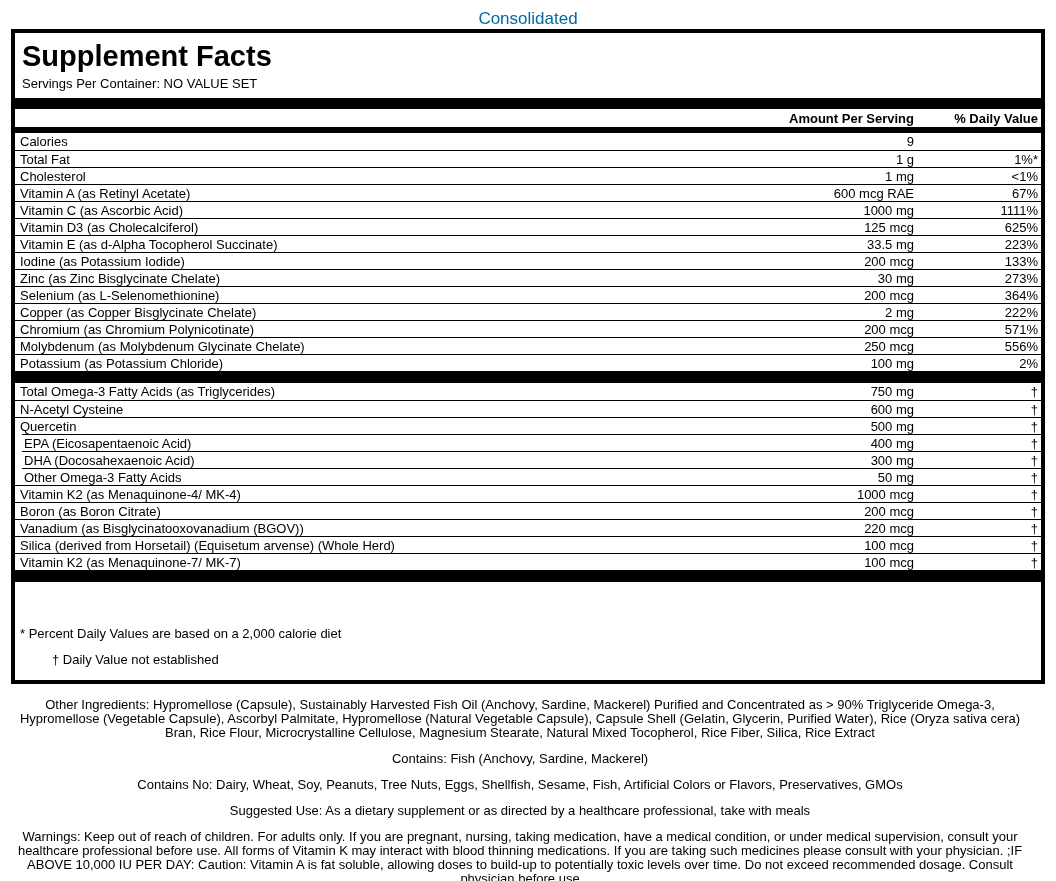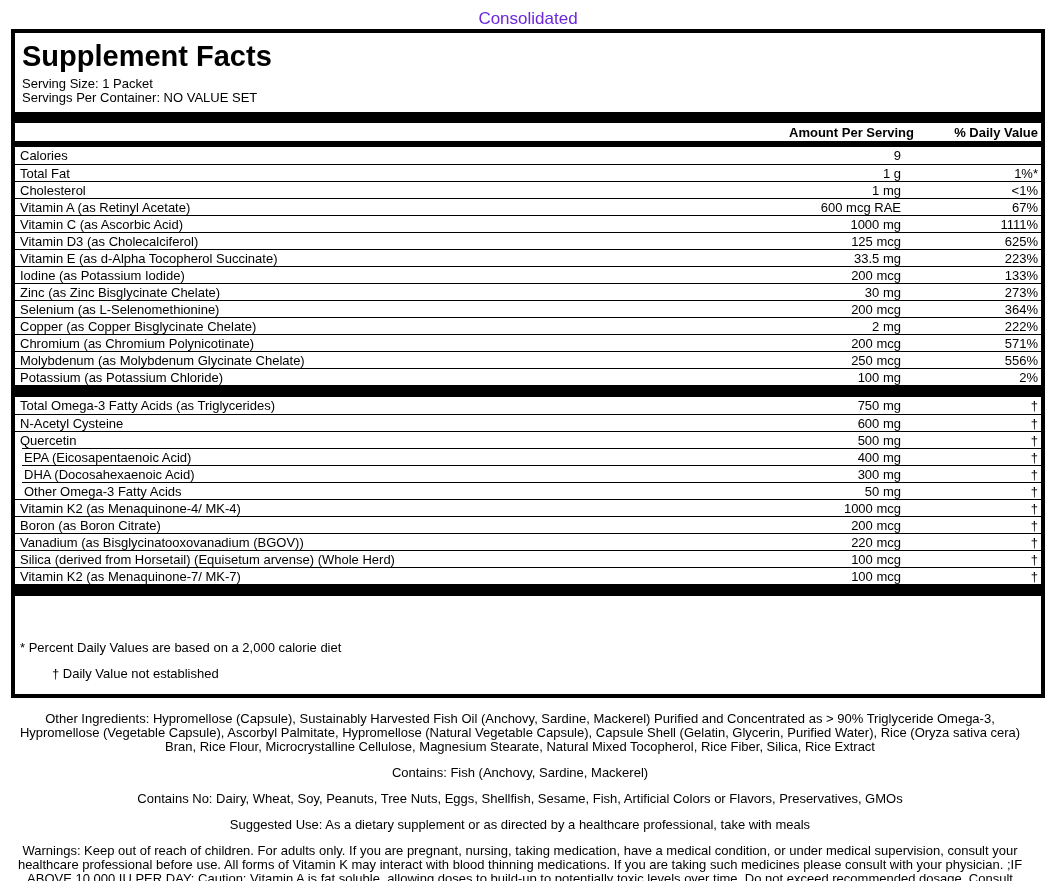--- a/index.html
+++ b/index.html
@@ -7,21 +7,21 @@
     margin: 0; padding: 0;
     width: 1056px; height: 881px;
     background: #ffffff;
     font-family: "Liberation Sans", sans-serif;
     color: #000;
     overflow: hidden;
   }
   .page-title {
     text-align: center;
     font-size: 17px;
-    color: #6d28d9;
+    color: #0369a1;
     padding-top: 9px;
     height: 29px;
   }
   .panel {
     margin: 0 11px 0 11px;
     border: 4px solid #000;
     background: #fff;
   }
   .panel-head { padding: 4px 6px 0 7px; }
   .sf-title {
@@ -51,21 +51,20 @@
   .hdr-row .spacer { flex: 1; }
   .hdr-row .amt-h { text-align: right; }
   .hdr-row .dv-h { width: 124px; text-align: right; }
   .row {
     display: flex;
     align-items: center;
     height: 17px;
     font-size: 13px;
     border-top: 1px solid #000;
     padding: 0 3px 0 5px;
-    gap: 13px;
   }
   .row.first { border-top: none; }
   .row.indent { margin-left: 7px; padding-left: 2px; }
   .row .name { white-space: nowrap; }
   .row .amt { margin-left: auto; text-align: right; white-space: nowrap; }
   .row .dv { width: 124px; text-align: right; white-space: nowrap; }
   .foot {
     padding: 13px 6px 14px 5px;
     font-size: 13px;
   }
@@ -79,21 +78,20 @@
   .body-text p { margin: 0 0 12px 0; text-align: center; }
 </style>
 </head>
 <body>
 
 <div class="page-title">Consolidated</div>
 
 <div class="panel">
   <div class="panel-head">
     <div class="sf-title">Supplement Facts</div>
-    <div class="serving-line">Serving Size: 1 Packet</div>
     <div class="serving-line">Servings Per Container: NO VALUE SET</div>
   </div>
 
   <div class="bar b1"></div>
 
   <div class="hdr-row">
     <span class="spacer"></span>
     <span class="amt-h">Amount Per Serving</span>
     <span class="dv-h">% Daily Value</span>
   </div>

